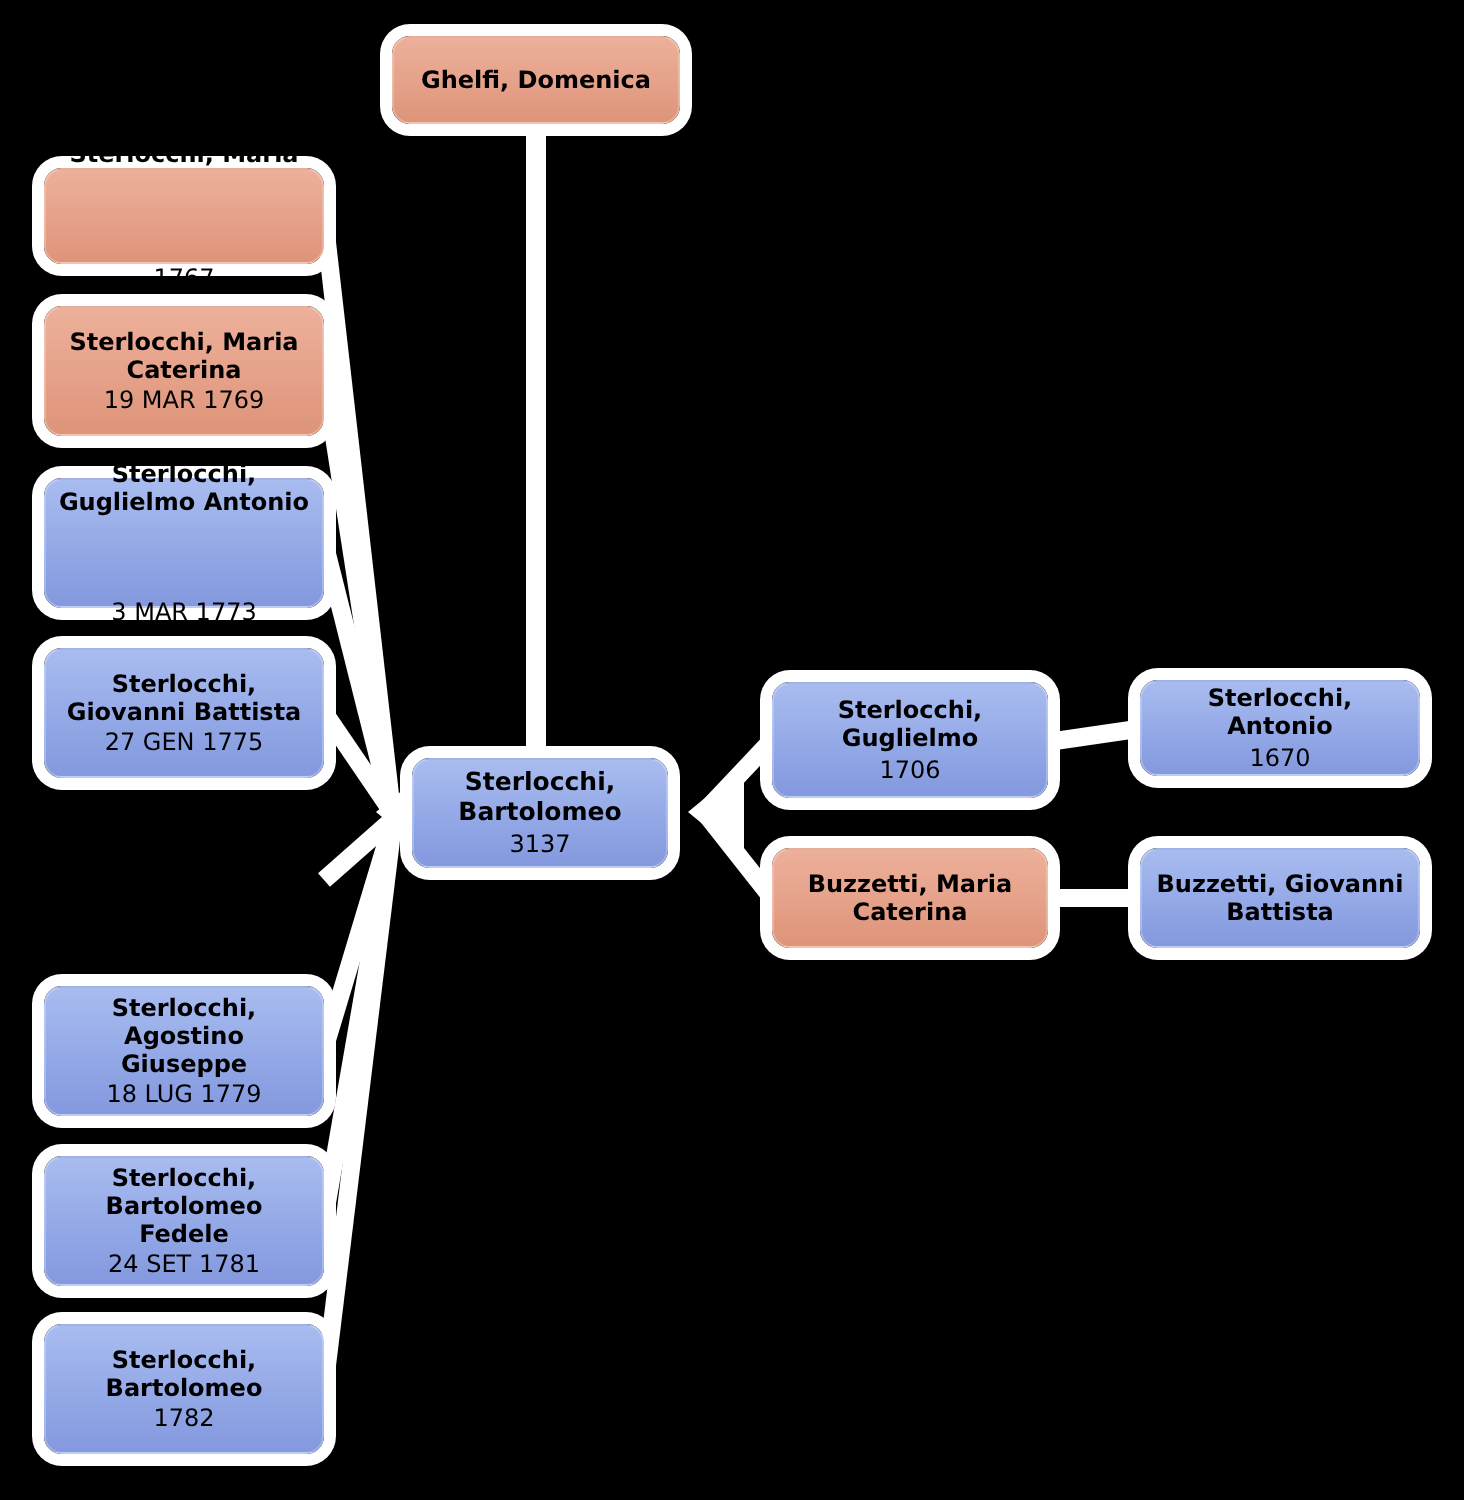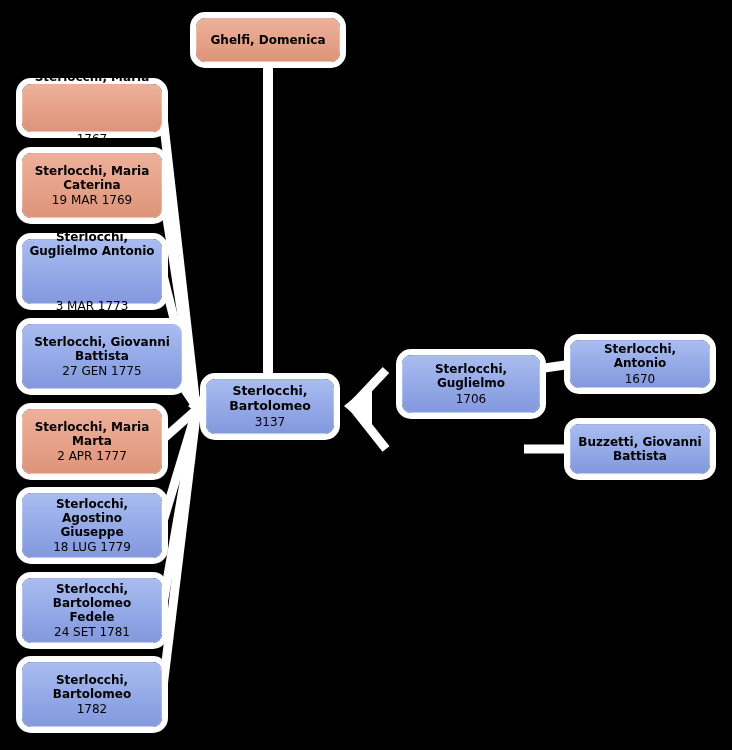--- a/index.html
+++ b/index.html
@@ -101,29 +101,25 @@
   <div class="node female" style="left:22px; top:153px; width:140px; height:65px;">
     <div class="nm">Sterlocchi, Maria Caterina</div>
     <div class="dt">19 MAR 1769</div>
   </div>
 
   <div class="node male" style="left:22px; top:239px; width:140px; height:65px;gap:40px;">
     <div class="nm">Sterlocchi, Guglielmo Antonio</div>
     <div class="dt">3 MAR 1773</div>
   </div>
 
-  <div class="node male" style="left:22px; top:324px; width:160px; height:65px;">
+  <div class="node male" style="left:22px; top:324px; width:140px; height:65px;">
     <div class="nm">Sterlocchi, Giovanni Battista</div>
     <div class="dt">27 GEN 1775</div>
   </div>
 
-  <div class="node female" style="left:22px; top:409px; width:140px; height:65px;">
-    <div class="nm">Sterlocchi, Maria Marta</div>
-    <div class="dt">2 APR 1777</div>
-  </div>
 
   <div class="node male" style="left:22px; top:493px; width:140px; height:65px;">
     <div class="nm">Sterlocchi, Agostino Giuseppe</div>
     <div class="dt">18 LUG 1779</div>
   </div>
 
   <div class="node male" style="left:22px; top:578px; width:140px; height:65px;">
     <div class="nm">Sterlocchi, Bartolomeo Fedele</div>
     <div class="dt">24 SET 1781</div>
   </div>
@@ -131,25 +127,29 @@
   <div class="node male" style="left:22px; top:662px; width:140px; height:65px;">
     <div class="nm">Sterlocchi, Bartolomeo</div>
     <div class="dt">1782</div>
   </div>
 
   <div class="node male focus" style="left:206px; top:379px; width:128px; height:55px;">
     <div class="nm">Sterlocchi, Bartolomeo</div>
     <div class="dt">3137</div>
   </div>
 
-  <div class="node male" style="left:386px; top:355px; width:138px; height:58px;margin-left:16px;">
+  <div class="node male" style="left:386px; top:341px; width:138px; height:58px;">
     <div class="nm">Sterlocchi, Guglielmo</div>
     <div class="dt">1706</div>
   </div>
 
+  <div class="node female" style="left:386px; top:424px; width:138px; height:50px;">
+    <div class="nm">Buzzetti, Maria Caterina</div>
+
+  </div>
 
   <div class="node male" style="left:570px; top:340px; width:140px; height:48px;">
     <div class="nm">Sterlocchi, Antonio</div>
     <div class="dt">1670</div>
   </div>
 
   <div class="node male" style="left:570px; top:424px; width:140px; height:50px;">
     <div class="nm">Buzzetti, Giovanni Battista</div>
 
   </div>

